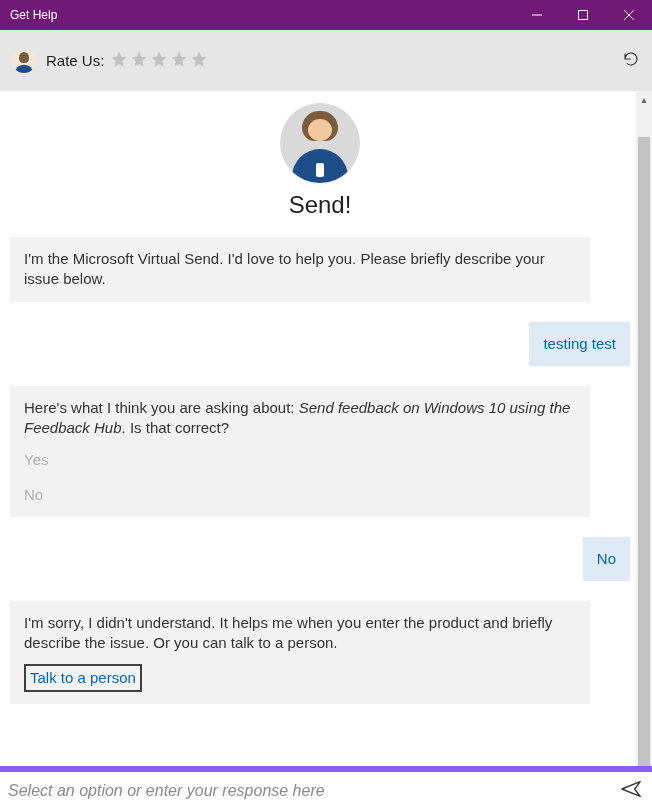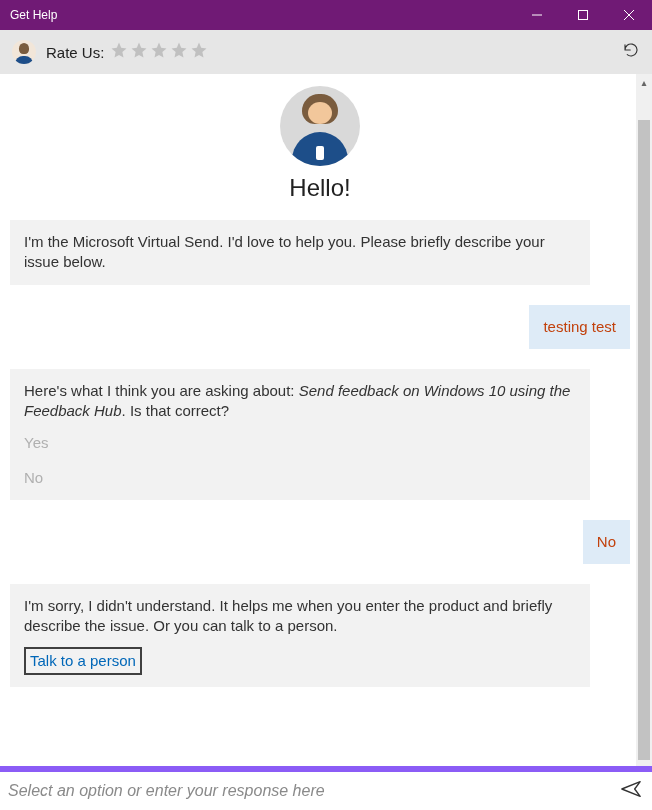--- a/index.html
+++ b/index.html
@@ -17,21 +17,21 @@
     font-size: 12px;
   }
   .titlebar .title { padding-left: 10px; flex: 1; }
   .titlebar .winbtn {
     width: 46px; height: 30px;
     display: flex; align-items: center; justify-content: center;
   }
   .titlebar svg { width: 10px; height: 10px; stroke: #fff; stroke-width: 1; fill: none; }
   
   .headerbar {
-    height: 44px; background: #e6e6e6;
+    height: 61px; background: #e6e6e6;
     display: flex; align-items: center;
     padding: 0 12px;
   }
   .headerbar .mini-avatar {
     width: 24px; height: 24px; border-radius: 50%;
     background: #f2e6d9;
     margin-right: 10px;
     position: relative; overflow: hidden;
   }
   .headerbar .mini-avatar::after {
@@ -91,21 +91,21 @@
     position:absolute; bottom:6px; left:36px; width:8px; height:14px;
     background:#fff; border-radius:2px;
   }
   .hello { font-size: 24px; font-weight: 300; color: #222; }
   .bubble {
     margin: 10px 0; padding: 12px 14px; font-size: 15px; line-height: 1.35;
     position: relative;
   }
   .agent { background: #f2f2f2; color: #333; margin-right: 40px; }
   .user {
-    background: #deebf7; color: #c2410c;
+    background: #deebf7; color: #0369a1;
     margin-left: auto; width: max-content; max-width: 80%;
   }
   .link-btn {
     display: inline-block; color: #0067b8; font-size: 15px;
     padding: 2px 4px; margin-top: 10px;
     border: 2px solid transparent;
   }
   .link-btn.highlight { border: 2px solid #404040; }
   .opt { display: block; color: #b0b0b0; font-size: 15px; margin-top: 12px; }
   .opt + .opt { margin-top: 14px; }
@@ -181,21 +181,21 @@
 <div class="chat-wrap">
   <div class="chat">
 
     <div class="greeting">
       <div class="big-avatar">
         <div class="ba-hair"></div>
         <div class="ba-face"></div>
         <div class="ba-body"></div>
         <div class="ba-badge"></div>
       </div>
-      <div class="hello">Hello!</div>
+      <div class="hello">Send!</div>
     </div>
 
     <div class="bubble agent">I'm the Microsoft Virtual Send. I'd love to help you. Please briefly describe your issue below.</div>
 
     <div style="display:flex;">
       <div class="bubble user">testing test</div>
     </div>
 
     <div class="bubble agent">
       <span class="clarify-prefix">Here's what I think you are asking about: </span><span class="clarify-topic">Send feedback on Windows 10 using the Feedback Hub</span><span class="clarify-suffix">. Is that correct?</span>

